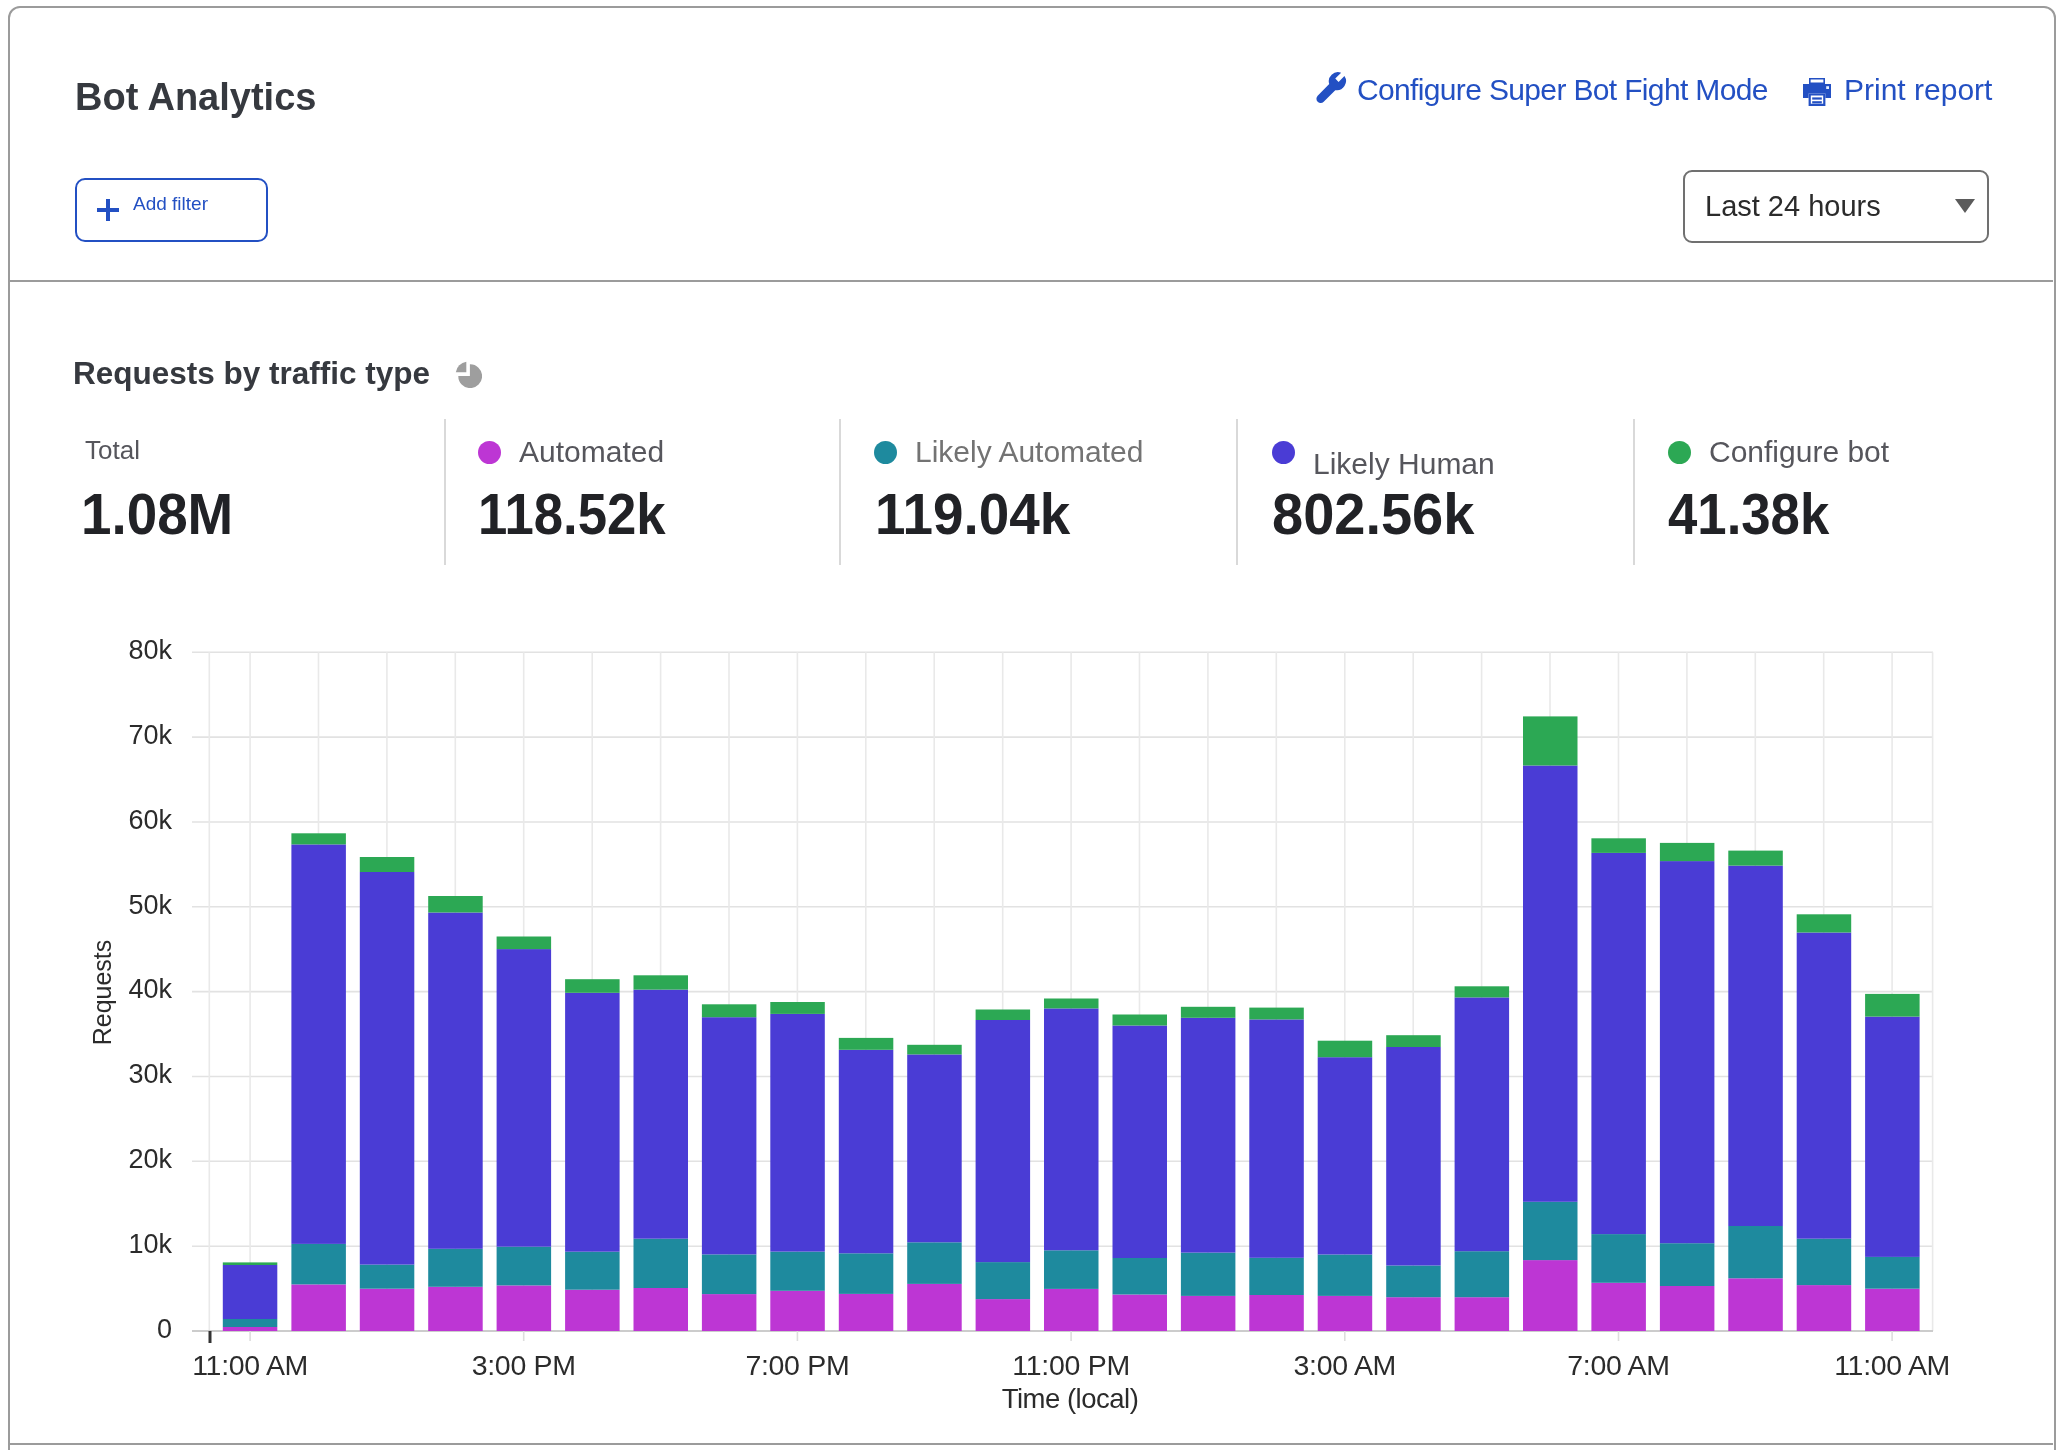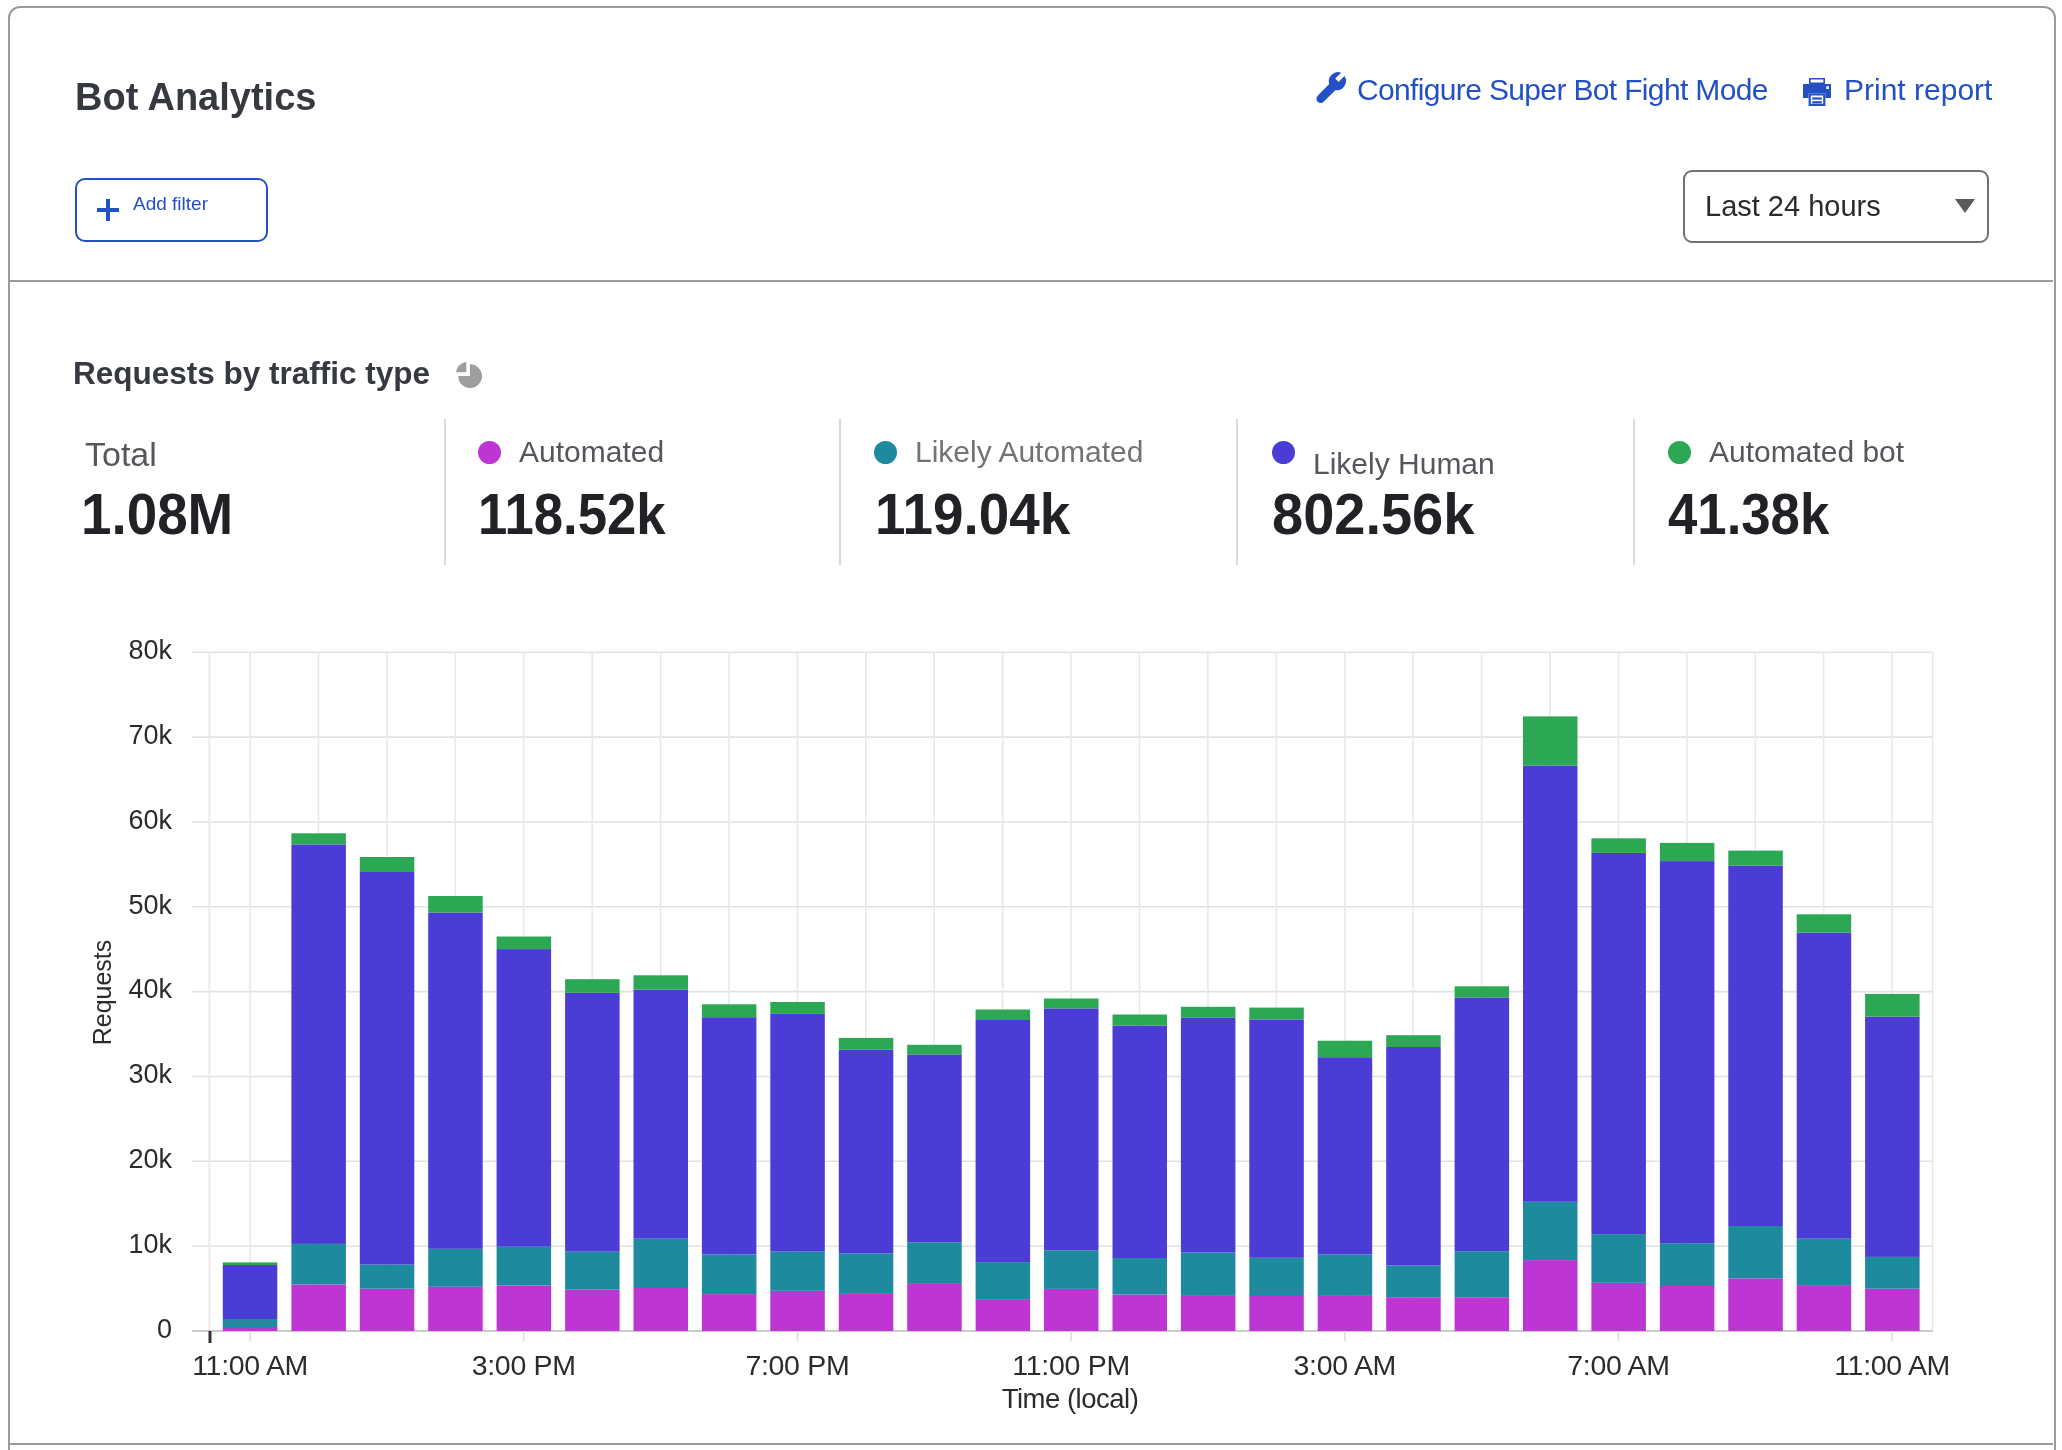--- a/index.html
+++ b/index.html
@@ -42,33 +42,33 @@
 <svg class="abs" style="left:454px;top:360px;" width="28" height="28" viewBox="0 0 28 28">
   <path fill="#9e9e9e" d="M12.3 1.8 A 12.2 12.2 0 0 0 1.8 12.3 L 12.3 12.3 Z"></path>
   <path fill="#9e9e9e" d="M15.9 4.3 A 11.9 11.9 0 1 1 4.3 15.9 L 15.9 15.9 Z"></path>
 </svg>
 
 <div class="abs" style="left:444px;top:419px;width:2px;height:146px;background:#d9d9d9;"></div>
 <div class="abs" style="left:839px;top:419px;width:2px;height:146px;background:#d9d9d9;"></div>
 <div class="abs" style="left:1236px;top:419px;width:2px;height:146px;background:#d9d9d9;"></div>
 <div class="abs" style="left:1633px;top:419px;width:2px;height:146px;background:#d9d9d9;"></div>
 
-<div class="abs" style="left:85px;top:435px;font-size:34px;color:#56565c;">Total</div>
+<div class="abs" style="left:85px;top:435px;font-size:26px;color:#56565c;">Total</div>
 <div class="abs" style="left:81.2px;top:481px;font-size:57px;font-weight:700;color:#212226;transform:scaleX(0.961);transform-origin:0 0;">1.08M</div>
 <div class="abs" style="left:478px;top:441px;width:23px;height:23px;border-radius:50%;background:#bd36d4;"></div>
 <div class="abs" style="left:519px;top:435px;font-size:30px;color:#56565c;">Automated</div>
 <div class="abs" style="left:477.5px;top:481px;font-size:57px;font-weight:700;color:#212226;transform:scaleX(0.925);transform-origin:0 0;">118.52k</div>
 <div class="abs" style="left:874px;top:441px;width:23px;height:23px;border-radius:50%;background:#1e8a9e;"></div>
 <div class="abs" style="left:915px;top:435px;font-size:30px;color:#737373;">Likely Automated</div>
 <div class="abs" style="left:875.0px;top:481px;font-size:57px;font-weight:700;color:#212226;transform:scaleX(0.962);transform-origin:0 0;">119.04k</div>
 <div class="abs" style="left:1272px;top:441px;width:23px;height:23px;border-radius:50%;background:#4a3cd5;"></div>
 <div class="abs" style="left:1313px;top:435px;font-size:30px;color:#56565c;margin-top:12px;">Likely Human</div>
 <div class="abs" style="left:1272.0px;top:481px;font-size:57px;font-weight:700;color:#212226;transform:scaleX(0.982);transform-origin:0 0;">802.56k</div>
 <div class="abs" style="left:1668px;top:441px;width:23px;height:23px;border-radius:50%;background:#2ca854;"></div>
-<div class="abs" style="left:1709px;top:435px;font-size:30px;color:#56565c;">Automated bot</div>
+<div class="abs" style="left:1709px;top:435px;font-size:30px;color:#56565c;">Configure bot</div>
 <div class="abs" style="left:1668.0px;top:481px;font-size:57px;font-weight:700;color:#212226;transform:scaleX(0.925);transform-origin:0 0;">41.38k</div>
 
 <svg class="abs" style="left:0;top:600px;" width="2062" height="850" viewBox="0 600 2062 850" font-family="Liberation Sans, sans-serif">
 <line x1="192" y1="652.3" x2="1933" y2="652.3" stroke="#e2e2e2" stroke-width="1.6"></line>
 <line x1="192" y1="737.1" x2="1933" y2="737.1" stroke="#e2e2e2" stroke-width="1.6"></line>
 <line x1="192" y1="822.0" x2="1933" y2="822.0" stroke="#e2e2e2" stroke-width="1.6"></line>
 <line x1="192" y1="906.8" x2="1933" y2="906.8" stroke="#e2e2e2" stroke-width="1.6"></line>
 <line x1="192" y1="991.6" x2="1933" y2="991.6" stroke="#e2e2e2" stroke-width="1.6"></line>
 <line x1="192" y1="1076.5" x2="1933" y2="1076.5" stroke="#e2e2e2" stroke-width="1.6"></line>
 <line x1="192" y1="1161.3" x2="1933" y2="1161.3" stroke="#e2e2e2" stroke-width="1.6"></line>

